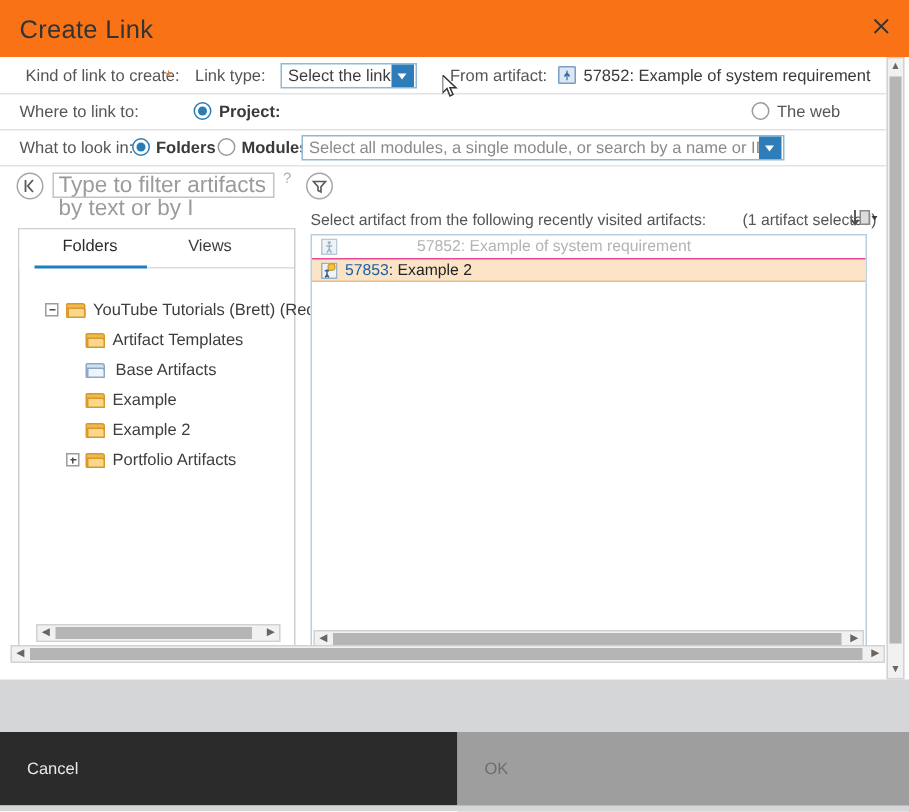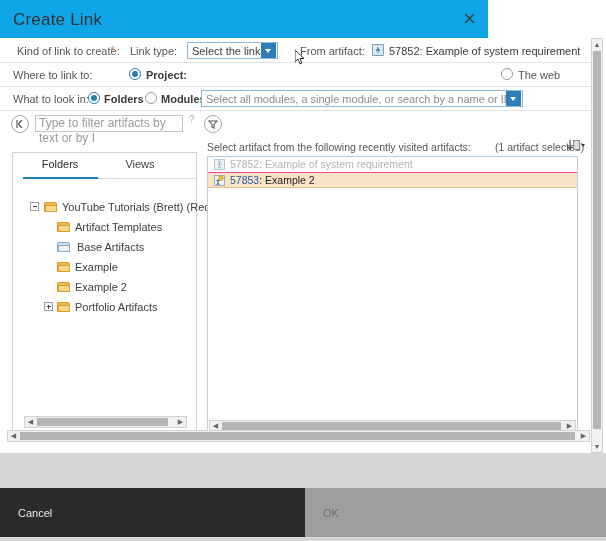--- a/index.html
+++ b/index.html
@@ -9,22 +9,22 @@
     font-family:"Liberation Sans", sans-serif;
     font-size:11px;
     color:#4a4a4a;
     background:#ffffff;
     overflow:hidden;
     position:relative;
   }
 
   
   .titlebar{
-    position:absolute; left:0; top:0; width:488px; height:38px;
-    background:#0ea5e9;
+    position:absolute; left:0; top:0; width:606px; height:38px;
+    background:#f97316;
   }
   .title-text{
     position:absolute; left:13px; top:10px;
     font-size:17px; color:#333333; font-weight:400;
     letter-spacing:.2px;
   }
   .close-btn{
     position:absolute; right:9px; top:9px; width:20px; height:20px;
     cursor:pointer; color:#333; font-size:15px; line-height:20px; text-align:center;
   }
@@ -88,21 +88,21 @@
 
   
   .toolbar{ position:absolute; left:0; top:112px; width:591px; height:28px; }
   .circ-btn{
     position:absolute; width:18px; height:18px; border-radius:50%;
     border:1px solid #a6a6a6; background:#fff;
   }
   .filter-input{
     position:absolute; left:35px; top:3px; width:148px; height:17px;
     border:1px solid #c3c3c3; background:#fff;
-    font-family:"Liberation Sans", sans-serif; font-size:12px;
+    font-family:"Liberation Sans", sans-serif; font-size:15px;
     color:#9b9b9b; padding:0 3px; line-height:15px;
   }
   .help-icon{
     position:absolute; left:186px; top:2px; width:11px; height:12px;
     font-size:10px; color:#b0b0b0; text-align:center; line-height:12px;
   }
 
   
   .left-panel{
     position:absolute; left:12px; top:152px; width:185px; height:283px;
@@ -163,21 +163,21 @@
     font-size:10.5px; line-height:15px; white-space:nowrap;
   }
   .list-row.disabled{ color:#b3b3b3; }
   .list-row.sel{
     background:#fbe3c6; border-top:1px solid #ec4899; border-bottom:1px solid #e8be8d;
     height:16px;
   }
   .row-icon{ position:absolute; left:6px; top:2px; width:11px; height:11px; }
   .row-text{ position:absolute; left:22px; top:0; }
   .row-id{ color:#1a5fa8; }
-  .row-id.dim{ color:#b3b3b3; }
+  .row-id.dim{ color:#b3b3b3;margin-left:48px; }
   .row-rest{ color:#222; }
   .row-rest.dim{ color:#b3b3b3; }
 
   
   .hsb{
     position:absolute; height:12px; background:#f1f1f1; border:1px solid #d2d2d2;
   }
   .hsb .thumb{ position:absolute; top:1px; height:8px; background:#b5b5b5; }
   .hsb .ar{
     position:absolute; top:0; width:11px; height:10px; color:#666; font-size:7px;

